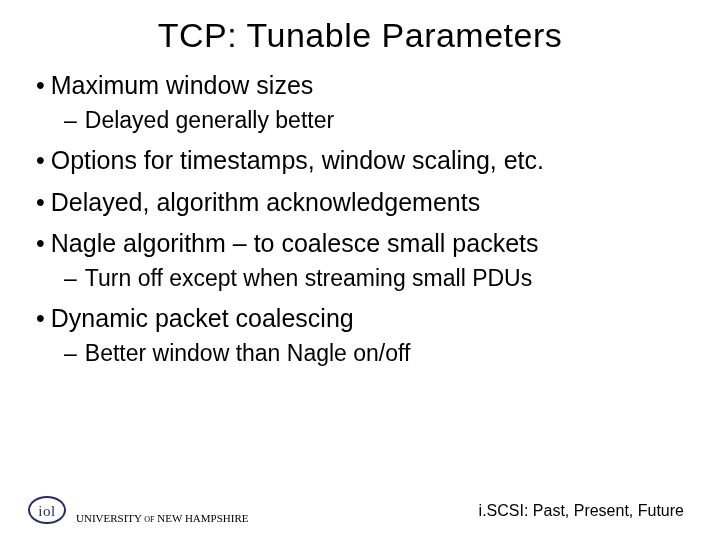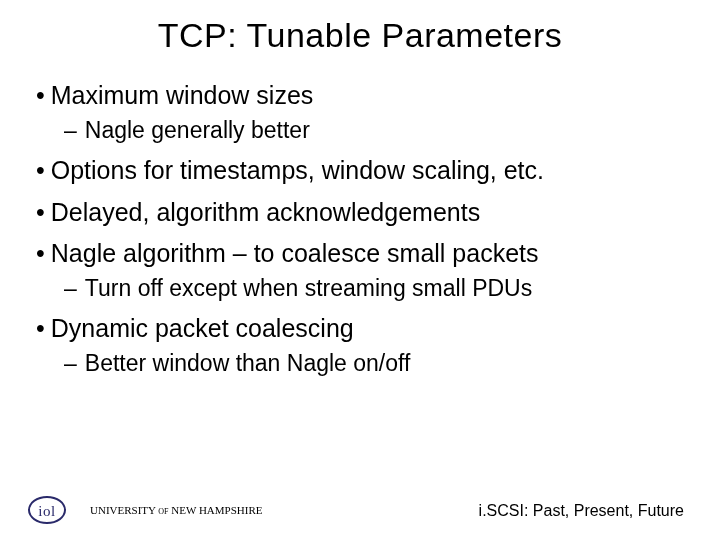--- a/index.html
+++ b/index.html
@@ -15,21 +15,21 @@
   .slide {
     width: 100%;
     height: 100%;
     padding: 16px 36px 0 36px;
     position: relative;
   }
   .title {
     font-size: 34px;
     font-weight: 400;
     text-align: center;
-    margin-bottom: 24px;
+    margin-bottom: 14px;
     letter-spacing: 0.5px;
   }
   .content {
     font-size: 25px;
     line-height: 1.35;
   }
   .lvl1 {
     display: flex;
     margin-top: 8px;
     margin-bottom: 2px;
@@ -62,22 +62,22 @@
     bottom: 14px;
     left: 0;
     width: 100%;
     padding: 0 36px 0 28px;
     display: flex;
     align-items: center;
     justify-content: space-between;
   }
   .footer-left {
     display: flex;
-    align-items: center;
-    gap: 24px;
+    align-items: flex-end;
+    gap: 10px;
   }
   .logo {
     width: 38px;
     height: 30px;
     position: relative;
   }
   .logo-ring {
     position: absolute;
     left: 0; top: 0;
     width: 38px; height: 28px;
@@ -117,21 +117,21 @@
   <div class="title">TCP: Tunable Parameters</div>
 
   <div class="content">
 
     <div class="lvl1">
       <div class="dot">•</div>
       <div class="txt">Maximum window sizes</div>
     </div>
     <div class="lvl2">
       <div class="dash">–</div>
-      <div class="txt">Nagle generally better</div>
+      <div class="txt">Delayed generally better</div>
     </div>
 
     <div class="lvl1">
       <div class="dot">•</div>
       <div class="txt">Options for timestamps, window scaling, etc.</div>
     </div>
 
     <div class="lvl1">
       <div class="dot">•</div>
       <div class="txt">Delayed, algorithm acknowledgements</div>

